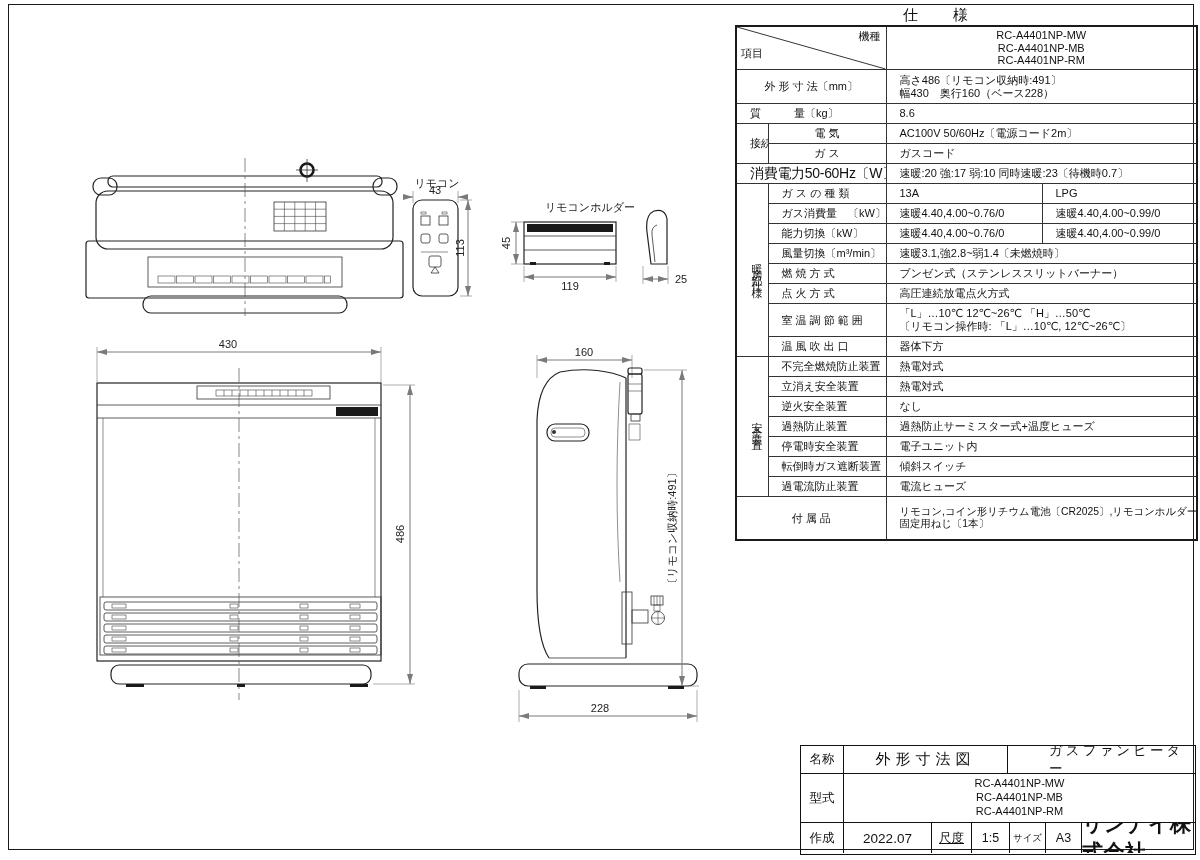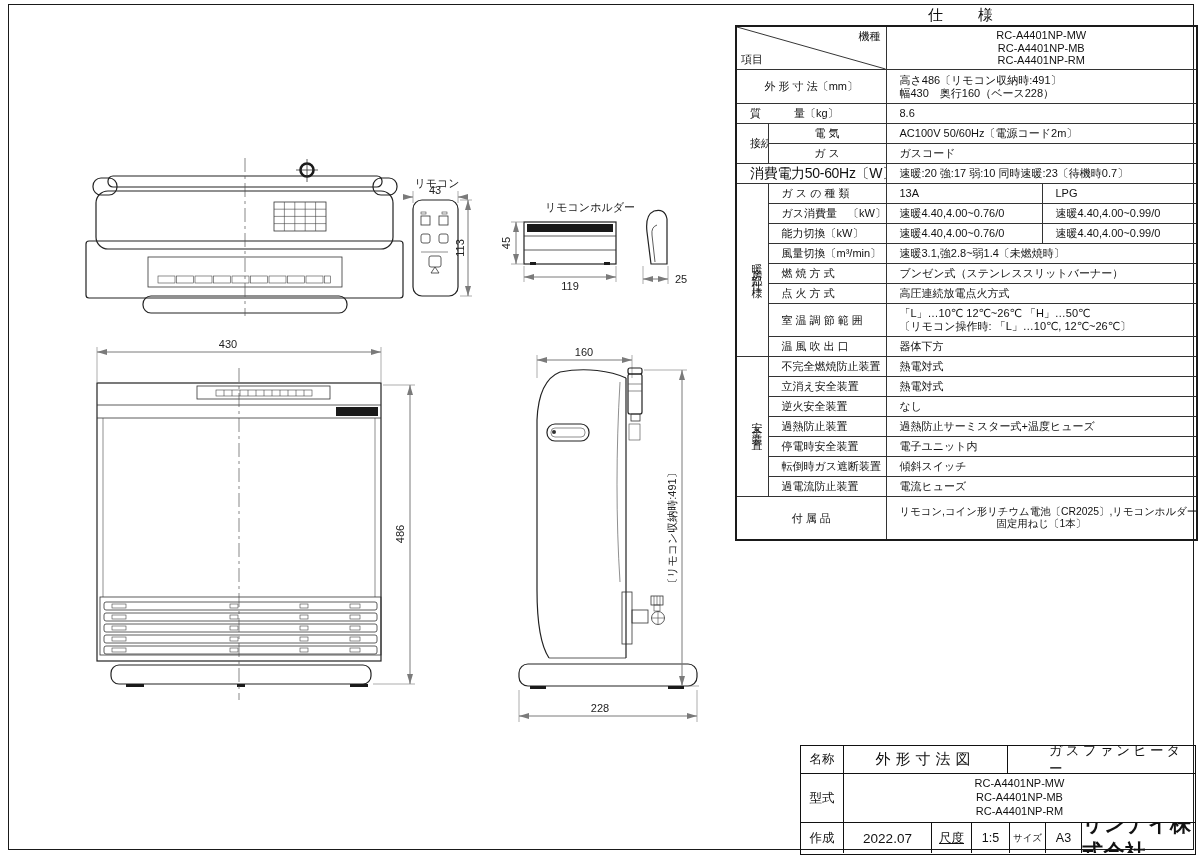--- a/index.html
+++ b/index.html
@@ -2,40 +2,40 @@
 <html><head>
 <meta charset="utf-8">
 <style>
   html,body{margin:0;padding:0;background:#fff;}
   .page{position:relative;width:1200px;height:860px;background:#fff;overflow:hidden;
         font-family:"Liberation Sans","DejaVu Sans",sans-serif;color:#111;}
   .sheet-border{position:absolute;left:8px;top:4px;width:1186px;height:846px;
         border:1.5px solid #1a1a1a;box-sizing:border-box;}
   .drawings{position:absolute;left:0;top:0;width:735px;height:860px;}
 
-  .spec-title{position:absolute;left:735px;top:6px;width:461px;text-align:center;
+  .spec-title{position:absolute;left:710px;top:6px;width:461px;text-align:center;
         font-size:15px;letter-spacing:10px;color:#111;}
   table.spec{position:absolute;left:735px;top:25px;width:461px;border-collapse:collapse;
         table-layout:fixed;font-size:11px;border:2px solid #1a1a1a;}
   table.spec td{border:1px solid #333;padding:0 13px;height:19px;line-height:1.18;
         vertical-align:middle;overflow:hidden;white-space:nowrap;}
   table.spec tr.r-hdr td{height:42px;}
   table.spec tr.r-dims td{height:33px;}
   table.spec tr.r-temp td{height:32px;}
   table.spec tr.r-acc td{height:42px;}
   td.c{text-align:center;}
   td.small{font-size:14px;letter-spacing:-0.3px;}
-  td.acc{font-size:10.4px;text-align:center;}
+  td.acc{font-size:10.4px;}
   td.grp{text-align:center;}
   td.grp span{writing-mode:vertical-rl;text-orientation:upright;letter-spacing:6px;
         display:inline-block;}
   .diag-cell{position:relative;padding:0;}
   .diag-cell svg{position:absolute;left:0;top:0;width:100%;height:100%;}
   .k-model{position:absolute;right:5px;top:3px;}
-  .k-item{position:absolute;left:4px;bottom:3px;}
+  .k-item{position:absolute;left:4px;bottom:9px;}
 
   .title-block{position:absolute;left:800px;top:745px;width:396px;height:110px;
         border:1.5px solid #111;box-sizing:border-box;display:flex;flex-direction:column;}
   .tb-row{display:flex;flex:0 0 auto;border-bottom:1px solid #111;box-sizing:border-box;}
   .tb-row:last-child{border-bottom:none;}
   .tb-cell{border-right:1px solid #111;box-sizing:border-box;display:flex;
         align-items:center;justify-content:center;overflow:hidden;}
   .tb-cell:last-child{border-right:none;}
   .tb-lab{width:43px;font-size:12.5px;flex:0 0 auto;}
   .tb-name{width:164px;font-size:15px;letter-spacing:5px;flex:0 0 auto;}

